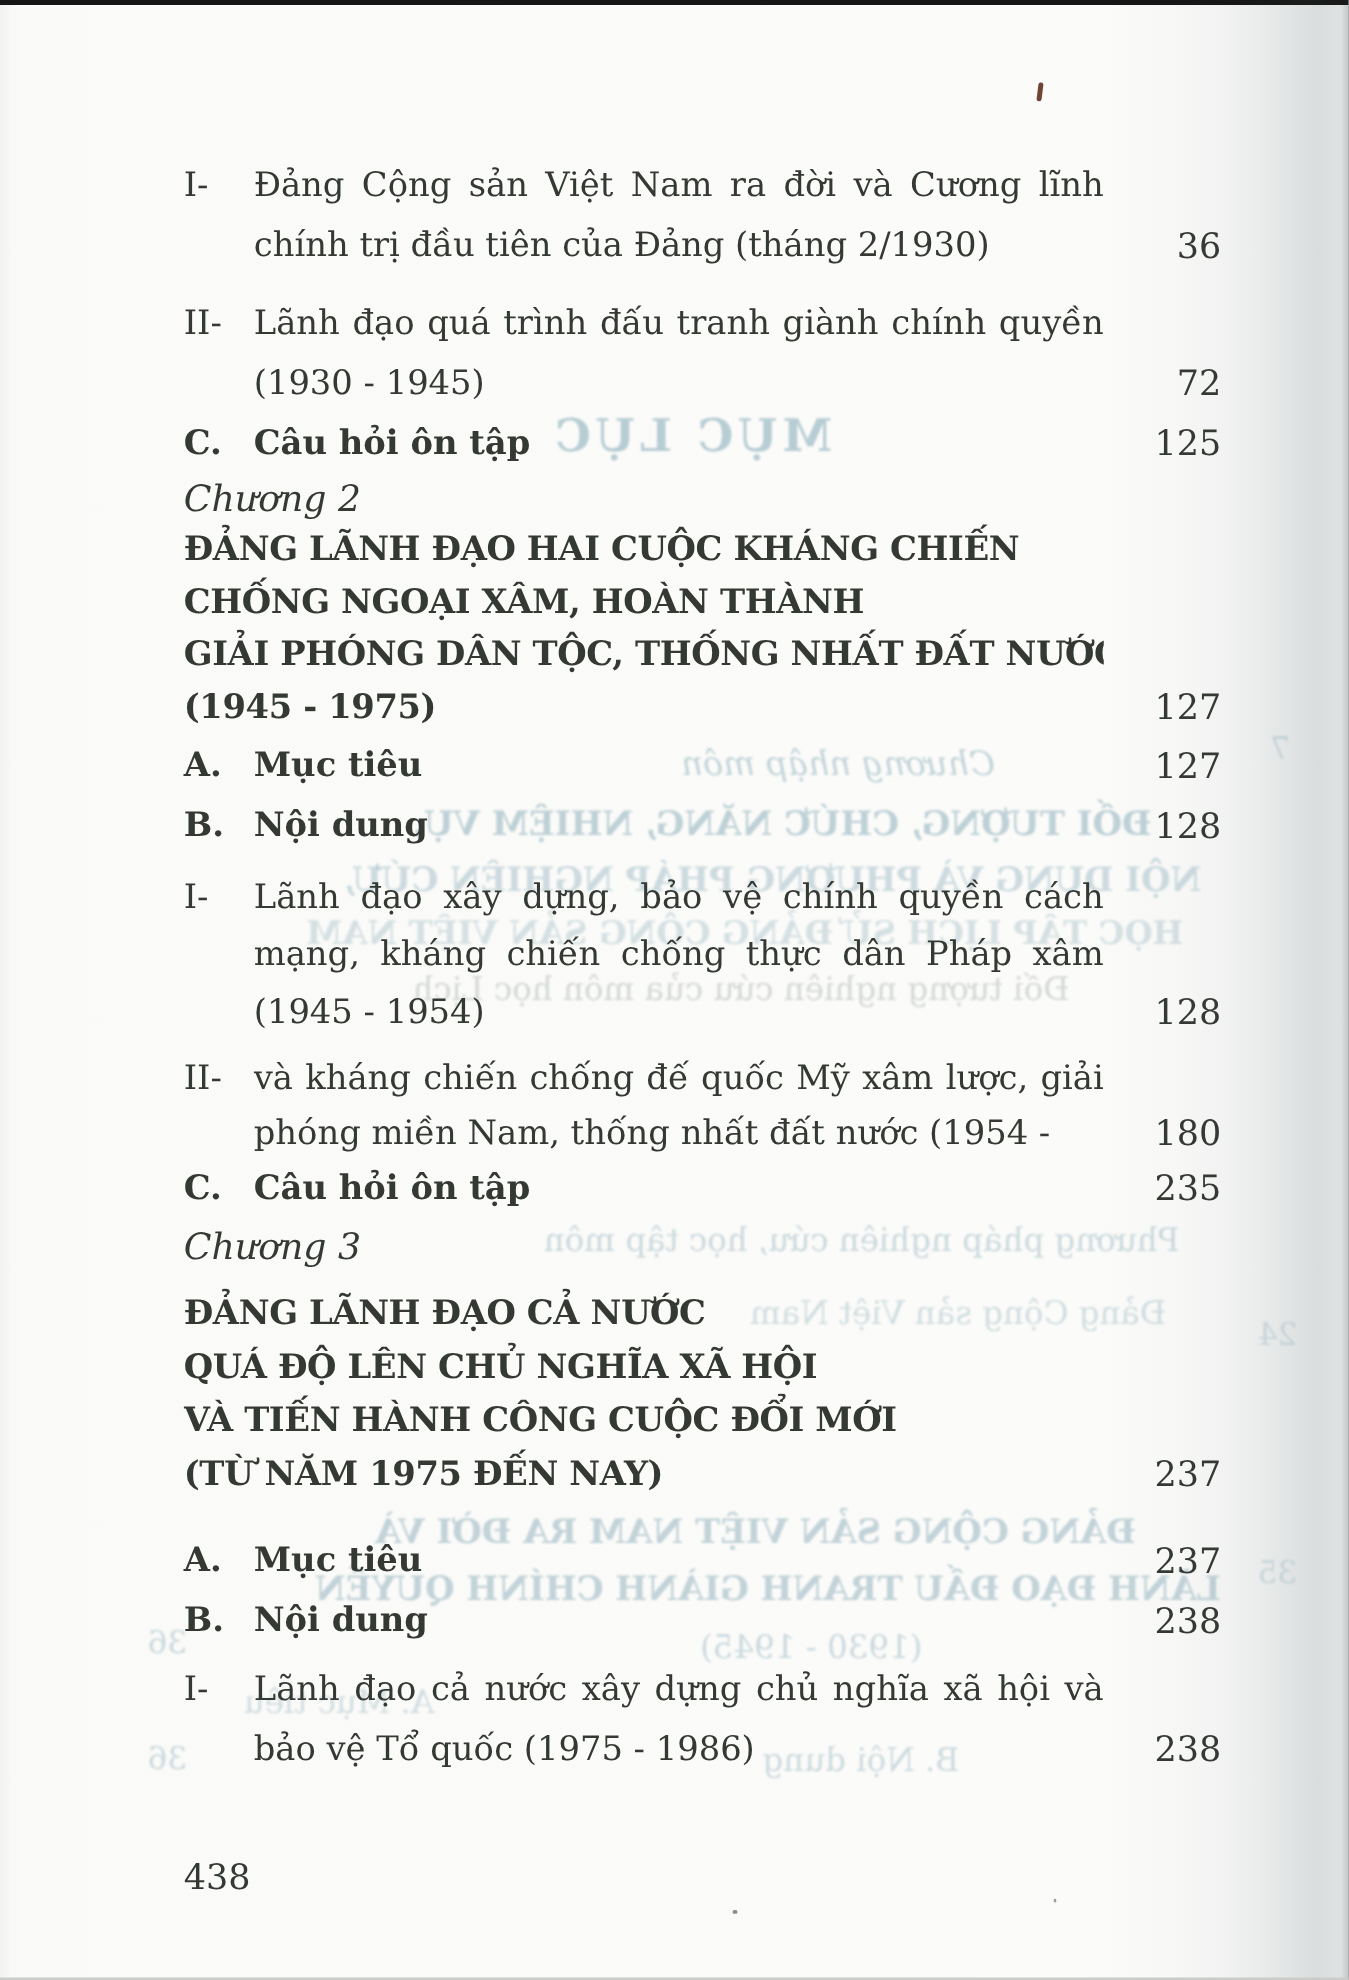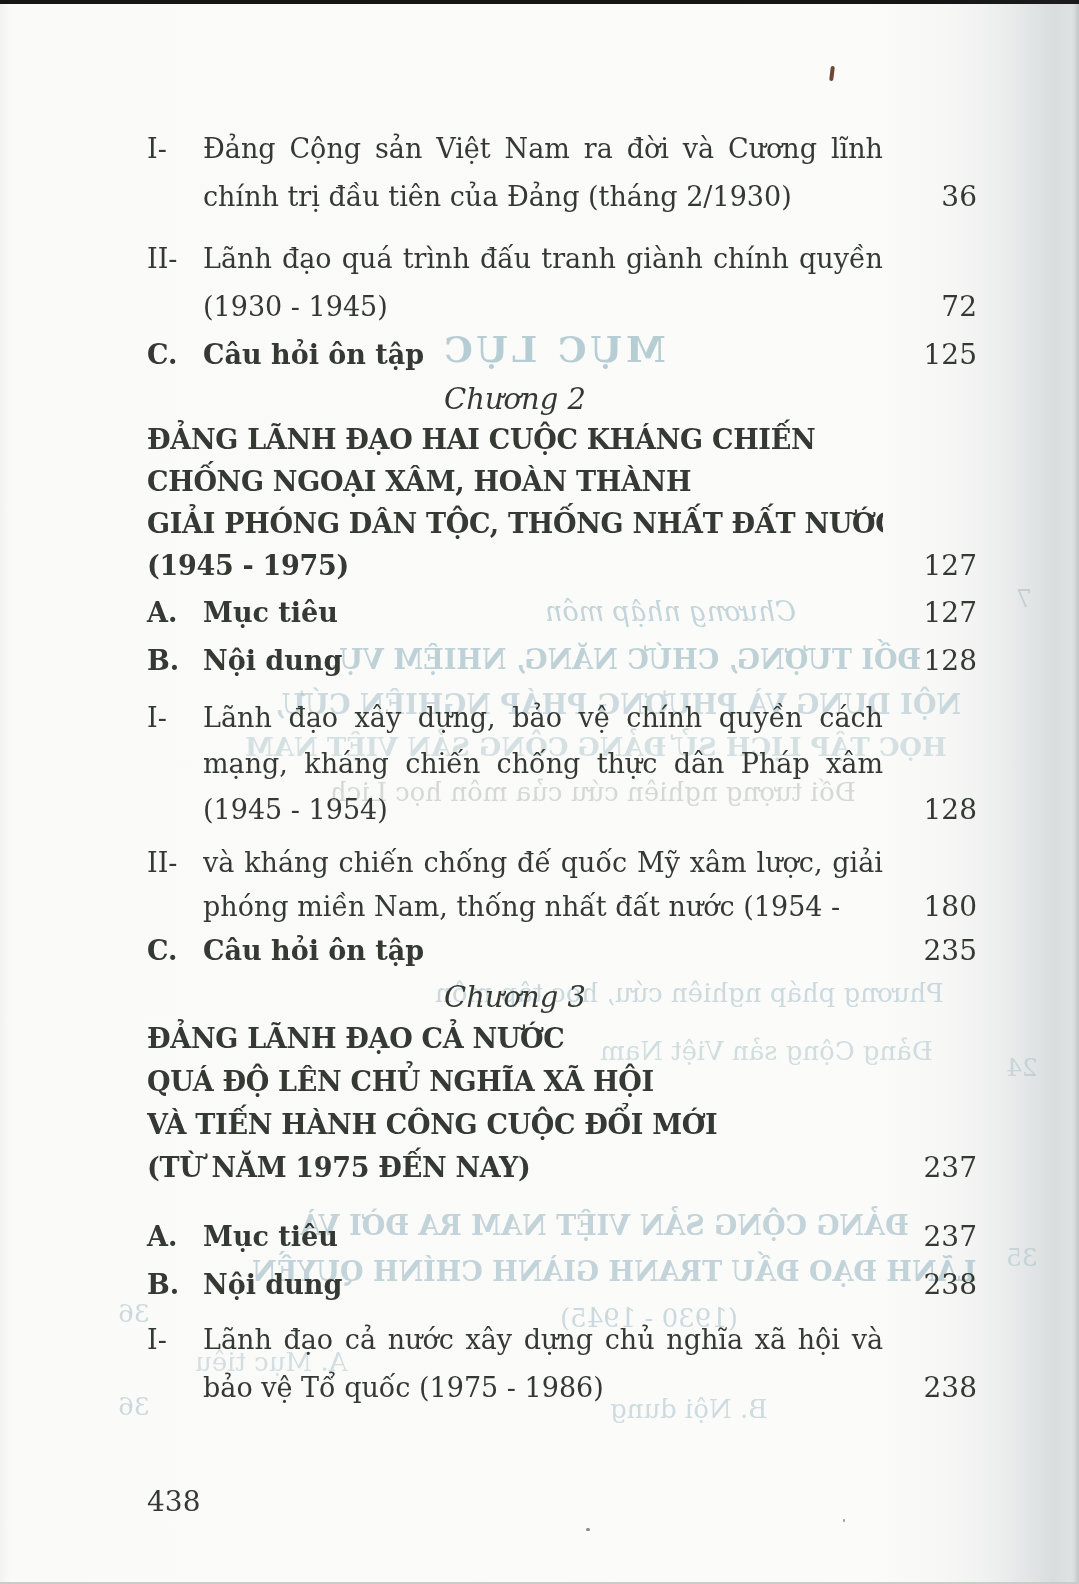--- a/index.html
+++ b/index.html
@@ -53,40 +53,40 @@
   .toc { position:absolute; left:147px; top:125px; width:830px; }
   .row { display:flex; align-items:stretch; --lh:48px; }
   .marker { width:56px; flex:0 0 56px; font-size:27px; height:var(--lh); line-height:var(--lh); align-self:flex-start; }
   .lines { width:680px; flex:0 0 680px; }
   .line { display:block; height:var(--lh); line-height:var(--lh); font-size:27px; overflow:hidden; }
   .line.j { text-align:justify; }
   .line.j::after { content:""; display:inline-block; width:100%; height:0; line-height:0; vertical-align:top; }
   .pagenum { flex:1 1 auto; text-align:right; font-size:28px; height:var(--lh); line-height:var(--lh); align-self:flex-end; }
   .row.bold .marker, .row.bold .line { font-weight:bold; }
 
-  .chapter-label { text-align:center; width:736px; --lh:40px; font-size:29px; font-style:italic; height:40px; line-height:40px; }
+  .chapter-label { text-align:left; width:736px; --lh:40px; font-size:29px; font-style:italic; height:40px; line-height:40px; }
 
   .row.title-row .lines { width:736px; flex:0 0 736px; }
   .row.title-row .line {
     white-space:nowrap; font-weight:bold;
     font-size:27px; letter-spacing:-0.3px;
   }
 
   
   .toc > :nth-child(1){ margin-bottom:14px; }
   .toc > :nth-child(2){ margin-bottom:0; }
   .toc > :nth-child(3){ margin-bottom:0; }
   .toc > :nth-child(4){ margin-bottom:0; }
   .toc > :nth-child(5){ --lh:42px; margin-bottom:2px; }
   .toc > :nth-child(6){ margin-bottom:0; }
   .toc > :nth-child(7){ margin-bottom:10px; }
   .toc > :nth-child(8){ --lh:46px; margin-bottom:8px; }
   .toc > :nth-child(9){ --lh:44px; margin-bottom:0; }
   .toc > :nth-child(10){ --lh:44px; margin-bottom:4px; }
-  .toc > :nth-child(11){ margin-bottom:0; }
+  .toc > :nth-child(11){ margin-bottom:12px; }
   .toc > :nth-child(12){ --lh:43px; margin-bottom:24px; }
   .toc > :nth-child(13){ margin-bottom:0; }
   .toc > :nth-child(14){ margin-bottom:7px; }
   .toc > :nth-child(15){ margin-bottom:0; }
 
   .footer-num { position:absolute; left:147px; top:1484px; font-size:28px; line-height:36px;text-align:right; }
 </style>
 </head>
 <body>
 

